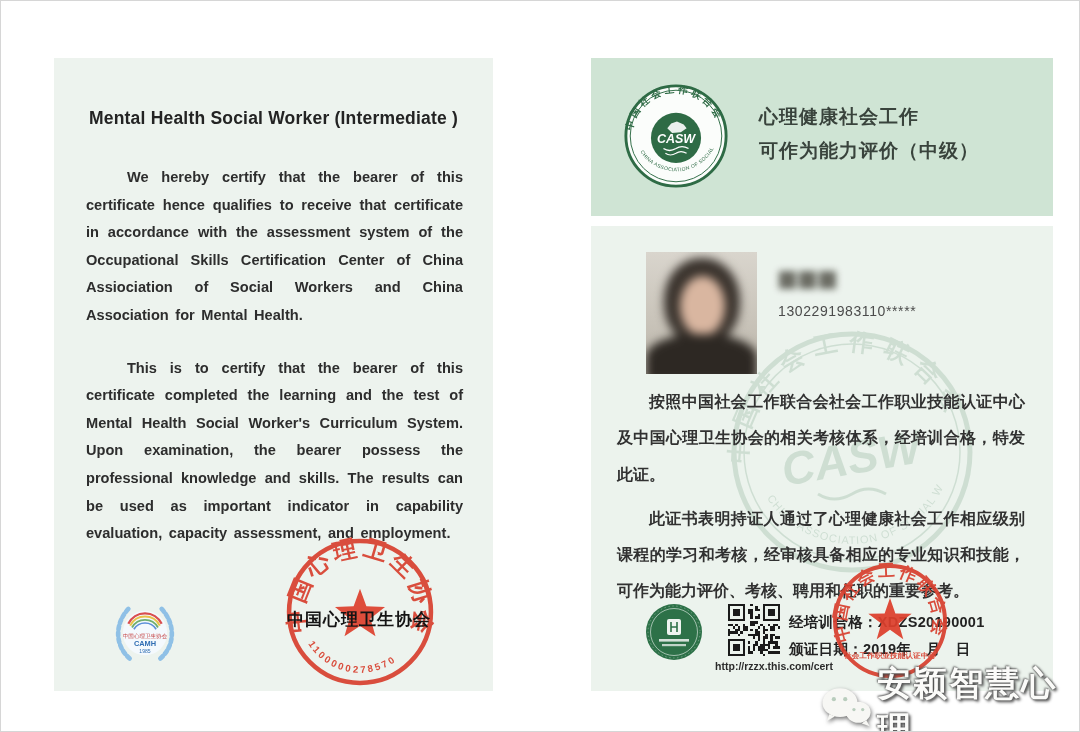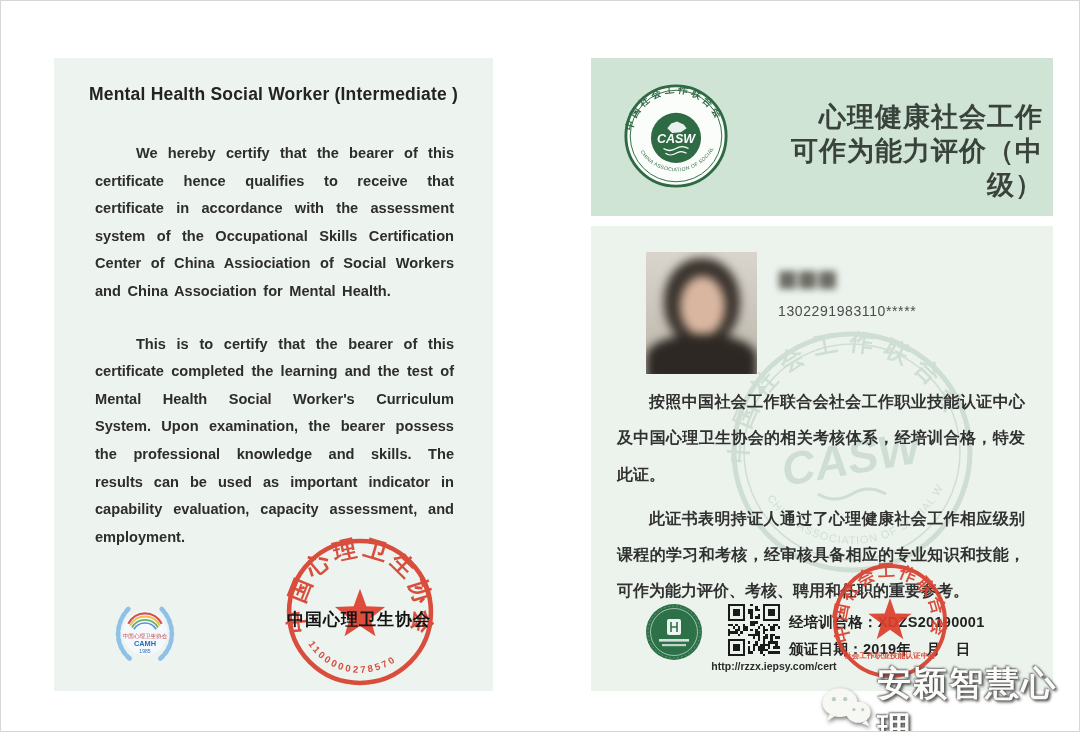--- a/index.html
+++ b/index.html
@@ -1,35 +1,35 @@
 <!DOCTYPE html>
 <html><head>
 <meta charset="utf-8">
 <style>
   html,body{margin:0;padding:0;background:#fff;}
   .page{position:relative;width:1080px;height:732px;background:#ffffff;
         border:1px solid #d6d6d6;box-sizing:border-box;overflow:hidden;
         font-family:"Liberation Sans",sans-serif;}
   
   .card-left{position:absolute;left:53px;top:57px;width:439px;height:633px;background:#edf3ee;}
-  .lc-title{padding-top:20px;text-align:center;font-size:17.5px;font-weight:bold;
+  .lc-title{padding-top:44px;text-align:center;font-size:17.5px;font-weight:bold;
             color:#232323;line-height:32px;letter-spacing:.2px;}
   .lc-paras{margin:30px 30px 0 32px;font-size:14.6px;font-weight:600;color:#2d2d2d;
             line-height:27.6px;text-align:justify;word-spacing:2.5px;}
-  .lc-paras p{margin:9px;text-indent:2.8em;}
+  .lc-paras p{margin:0;text-indent:2.8em;}
   .lc-paras p + p{margin-top:25px;}
   .camh-logo{position:absolute;left:52px;top:538px;width:78px;height:74px;}
   .issuer-name{position:absolute;left:178px;top:550px;width:254px;text-align:center;
                font-size:17px;font-weight:bold;color:#141414;z-index:3;letter-spacing:1px;}
   .seal-left{position:absolute;left:230px;top:478px;width:152px;height:152px;z-index:2;opacity:.92;}
   
   .card-rhead{position:absolute;left:590px;top:57px;width:462px;height:158px;background:#cfe4d4;}
   .casw-logo{position:absolute;left:32px;top:25px;width:106px;height:106px;}
-  .rc-title{position:absolute;left:168px;top:42px;width:284px;text-align:right;
-            font-size:27px;font-weight:bold;color:#39433c;line-height:34px;letter-spacing:1px;}
+  .rc-title{position:absolute;left:168px;top:42px;width:284px;text-align:left;
+            font-size:19px;font-weight:bold;color:#39433c;line-height:34px;letter-spacing:1px;}
   .card-rbody{position:absolute;left:590px;top:225px;width:462px;height:465px;background:#ecf3ed;}
   .photo{position:absolute;left:55px;top:26px;width:111px;height:122px;overflow:hidden;
          background:linear-gradient(180deg,#d9d5cd,#c9c4ba 55%,#bab4a9);}
   .photo-inner{position:absolute;inset:0;filter:blur(5px);}
   .ph-hair{position:absolute;left:18px;top:6px;width:76px;height:88px;background:#3a332d;border-radius:48%;}
   .ph-face{position:absolute;left:34px;top:24px;width:45px;height:60px;background:#d9b6a0;border-radius:50%;}
   .ph-body{position:absolute;left:0px;bottom:-8px;width:111px;height:48px;background:#2d2823;
            border-radius:48% 48% 0 0;}
   .name-blob{position:absolute;left:188px;top:45px;display:flex;gap:3px;filter:blur(3.5px);opacity:.85;}
   .name-blob span{width:17px;height:18px;background:#55554c;display:inline-block;}
@@ -380,21 +380,21 @@
         <rect x="8" y="19" width="1" height="1" fill="#1a1a1a"></rect>
         <rect x="9" y="19" width="1" height="1" fill="#1a1a1a"></rect>
         <rect x="13" y="19" width="1" height="1" fill="#1a1a1a"></rect>
         <rect x="16" y="19" width="1" height="1" fill="#1a1a1a"></rect>
         <rect x="17" y="19" width="1" height="1" fill="#1a1a1a"></rect>
         <rect x="18" y="19" width="1" height="1" fill="#1a1a1a"></rect>
         <rect x="19" y="19" width="1" height="1" fill="#1a1a1a"></rect>
         <rect x="20" y="19" width="1" height="1" fill="#1a1a1a"></rect>
         <rect x="14" y="20" width="1" height="1" fill="#1a1a1a"></rect>
       </svg>
-    <div class="qr-url">http://rzzx.iepsy.com/cert</div>
+    <div class="qr-url">http://rzzx.this.com/cert</div>
 
     <div class="cert-info">
       <div>
         <span>经培训合格：</span><span>XDZS20190001</span>
       </div>
       <div>
         <span>颁证日期：</span><span>2019年　月　日</span>
       </div>
     </div>
 

